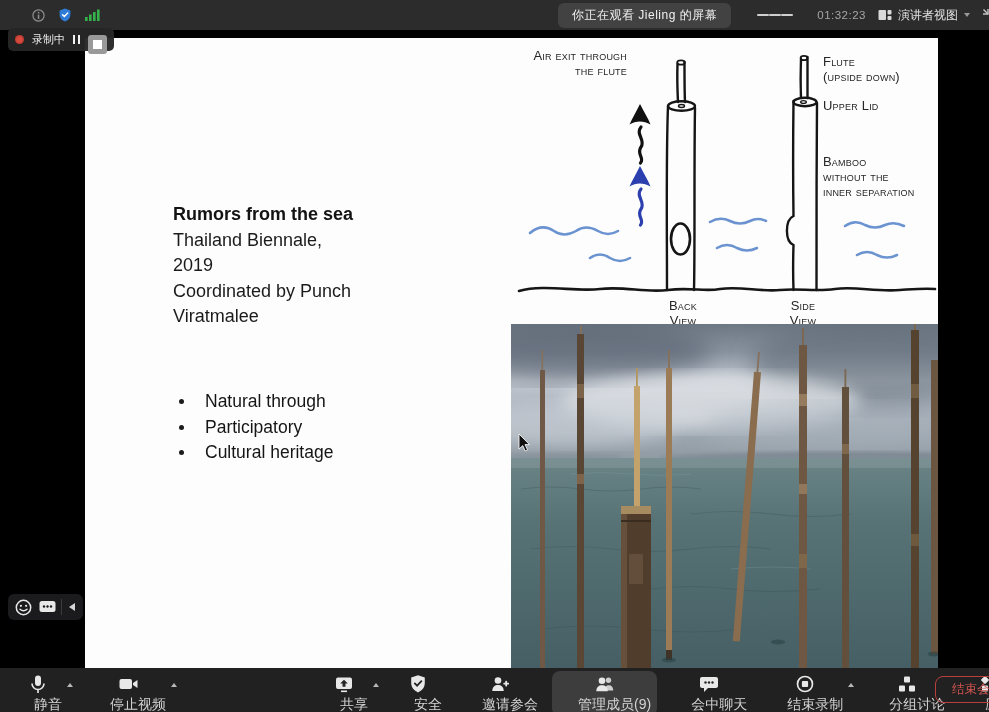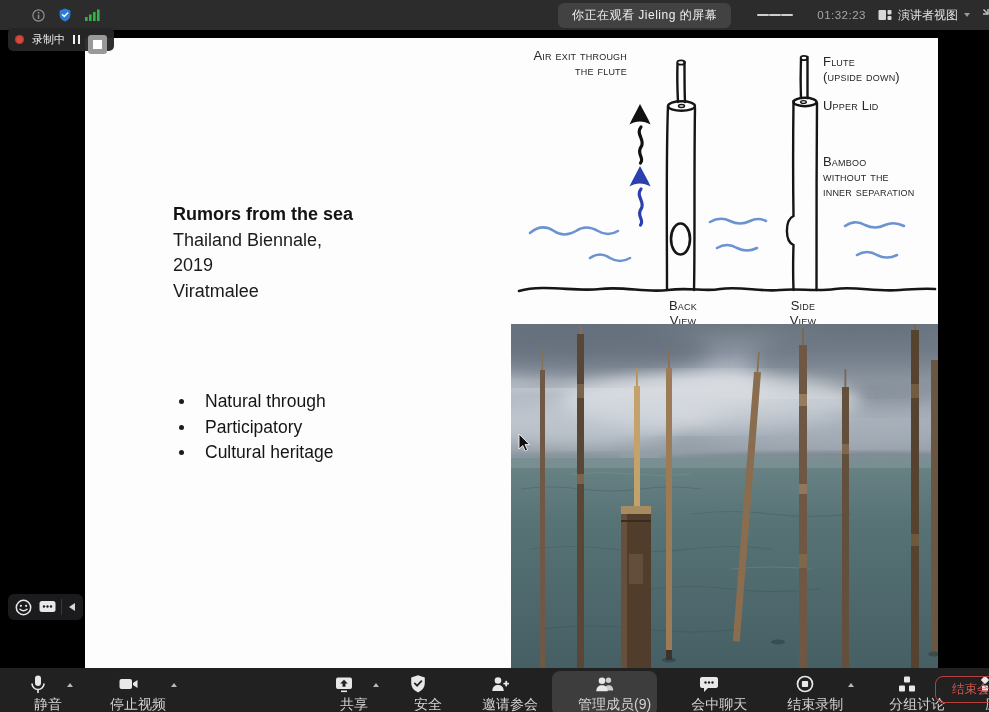--- a/index.html
+++ b/index.html
@@ -137,20 +137,21 @@
     </div>
   </div>
 
   <div class="stage">
     <div class="slide">
 
       <div class="slide-text">
         <div class="slide-title">Rumors from the sea</div>
         <div>Thailand Biennale,</div>
         <div>2019</div>
+        <div>Coordinated by Punch</div>
         <div>Viratmalee</div>
       </div>
       <div class="bullets">
         <div class="bullet-row">
             <span class="bullet-dot"></span>
             <span>Natural through</span>
           </div>
         <div class="bullet-row">
             <span class="bullet-dot"></span>
             <span>Participatory</span>

